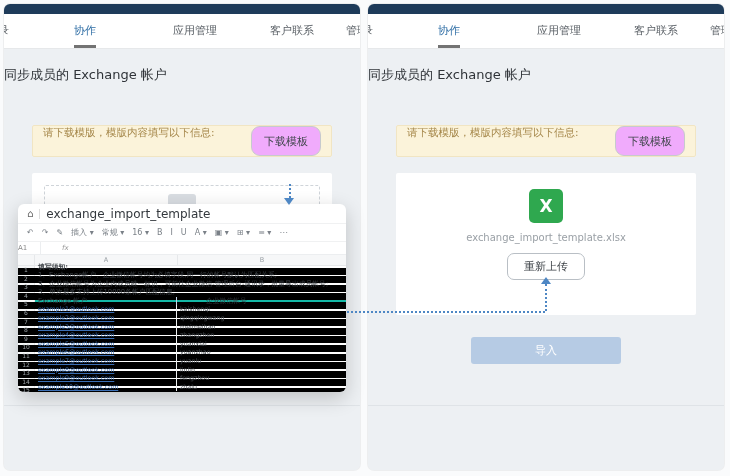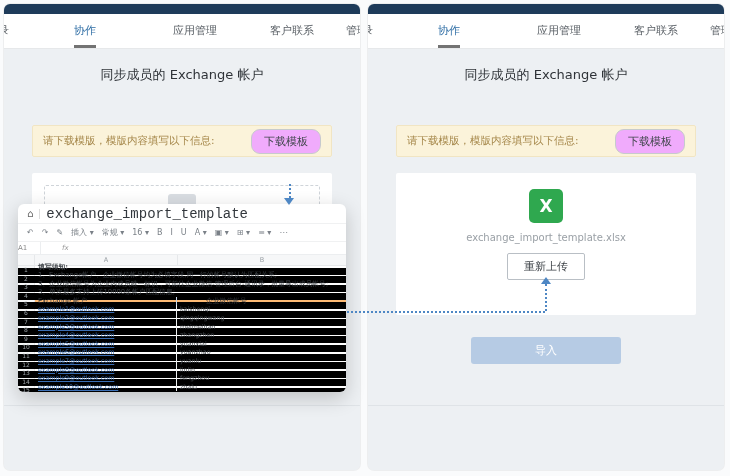--- a/index.html
+++ b/index.html
@@ -13,63 +13,63 @@
     background:#edf0f3;border-radius:6px;overflow:hidden;
     box-shadow:0 0 0 1px rgba(0,0,0,.05);
   }
   #panel-left{left:4px;}
   #panel-right{left:368px;}
   .topbar{height:10px;background:#1e3b5a;}
   .nav{position:relative;height:34px;background:#fff;border-bottom:1px solid #e6e8ea;overflow:hidden;}
   .tab{position:absolute;top:0;height:34px;line-height:34px;font-size:11px;color:#5a6066;cursor:pointer;white-space:nowrap;}
   .tab.active{color:#2f6ea5;height:31px;line-height:33px;border-bottom:3px solid #737373;}
   .t0{left:-28px;} .t1{left:70px;} .t2{left:169px;} .t3{left:266px;} .t4{left:342px;}
-  .page-title{text-align:center;margin-top:17px;height:15px;font-size:13px;color:#2f3338;}
+  .page-title{text-align:left;margin-top:17px;height:15px;font-size:13px;color:#2f3338;}
   .notice{
     margin:44px 28px 0;height:32px;box-sizing:border-box;
     background:#fbf3da;border:1px solid #f1e5c3;border-radius:2px;
-    display:flex;align-items:center;justify-content:space-between;padding:0 10px;
+    display:flex;justify-content:space-between;padding:0 10px;
   }
   .notice-text{font-size:10.5px;color:#a5874a;}
   .btn-download{background:#f0abfc;border:1px solid #c6cacd;border-radius:9px;font-size:11px;color:#40464c;padding:4px 12px;cursor:pointer;font-family:inherit;}
   .card{margin:16px 28px 0;background:#fff;height:142px;border-radius:2px;position:relative;}
   .dropzone{position:absolute;left:12px;right:12px;top:12px;bottom:12px;border:1px dashed #cfd4d9;border-radius:2px;display:flex;justify-content:center;padding-top:8px;box-sizing:border-box;}
   .file-ph{width:28px;height:34px;background:#d9dde2;border-radius:3px;}
   .upload-done{height:100%;display:flex;flex-direction:column;align-items:center;padding-top:16px;box-sizing:border-box;}
   .excel-icon{width:34px;height:34px;background:#2fa84f;border-radius:5px;color:#fff;font-weight:bold;font-size:17px;display:flex;align-items:center;justify-content:center;}
   .filename{font-size:10px;color:#9aa0a6;margin-top:9px;height:12px;line-height:12px;}
-  .btn-reupload{margin-top:9px;background:#fff;border:1px solid #b9bfc5;border-radius:2px;font-size:11px;color:#3c4146;padding:5px 16px;cursor:pointer;font-family:inherit;}
+  .btn-reupload{margin-top:9px;background:#fff;border:1px solid #b9bfc5;border-radius:7px;font-size:11px;color:#3c4146;padding:5px 16px;cursor:pointer;font-family:inherit;}
   .btn-import{display:block;margin:22px auto 0;width:150px;height:27px;background:#b6cbe4;color:#fff;border:none;border-radius:3px;font-size:11px;font-family:inherit;}
   .panel-footer{position:absolute;left:0;right:0;bottom:0;height:64px;border-top:1px solid #dfe3e7;background:#edf0f3;}
 
   
   #sheet-window{
     position:absolute;left:18px;top:204px;width:328px;height:188px;
     background:#fff;border-radius:6px;overflow:hidden;z-index:5;
     box-shadow:0 6px 20px rgba(0,0,0,.20);
   }
   .win-title{height:19px;display:flex;align-items:center;gap:6px;padding:0 9px;}
   .home-icon{font-size:10px;color:#666;}
   .win-sep{width:1px;height:10px;background:#ddd;}
-  .win-title-text{font-size:14px;color:#33383d;font-family:Liberation Mono, monospace;}
+  .win-title-text{font-size:12px;color:#33383d;}
   .win-toolbar{height:17px;border-top:1px solid #f0f1f2;border-bottom:1px solid #f0f1f2;display:flex;align-items:center;gap:8px;padding:0 9px;color:#7a8087;font-size:8px;white-space:nowrap;overflow:hidden;}
   .tb-item{cursor:pointer;}
   .formula-bar{height:12px;display:flex;align-items:center;border-bottom:1px solid #eceef0;font-size:7px;color:#888;}
   .name-box{width:22px;text-align:left;border-right:1px solid #eceef0;height:100%;line-height:12px;}
   .fx{margin-left:21px;font-style:italic;color:#999;}
   .col-head-row{display:flex;height:10px;background:#f6f7f8;border-bottom:1px solid #e6e8ea;color:#9aa0a5;font-size:6.5px;line-height:10px;}
   .corner{width:16px;border-right:1px solid #e6e8ea;}
   .colA{width:142px;border-right:1px solid #e6e8ea;text-align:center;}
   .colB{flex:1;text-align:center;}
   .srow{display:flex;height:8.6px;box-sizing:border-box;border-bottom:7px solid #000000;align-items:center;}
   .srow .num{width:16px;height:100%;line-height:8.6px;font-size:6px;color:#9aa0a5;text-align:center;background:#f6f7f8;border-right:1px solid #e6e8ea;flex:none;}
   .cell{white-space:nowrap;overflow:hidden;line-height:8.6px;padding-left:3px;box-sizing:border-box;}
   .srow.instr .cell{flex:1;font-size:6.8px;color:#3c4146;}
   .srow.first .cell{font-weight:bold;}
-  .srow.head{background:#fdba74;}
+  .srow.head{background:#14b8a6;}
   .srow.head .c0{width:142px;flex:none;border-right:1px solid #c5d6ea;font-size:6.8px;color:#33383d;}
   .srow.head .c1{flex:1;font-size:6.8px;color:#33383d;margin-left:26px;}
   .srow.data .c0{width:142px;flex:none;border-right:1px solid #eef0f2;font-size:6.3px;color:#3b6fb5;text-decoration:underline;}
   .srow.data .c1{flex:1;font-size:6.3px;color:#4a4f55;}
 
   
   .conn{position:absolute;z-index:7;}
   #c1-line{left:289px;top:184px;height:14px;border-left:2px dotted #4e87c4;}
   #c1-arrow{left:284px;top:198px;width:0;height:0;border-left:5px solid transparent;border-right:5px solid transparent;border-top:7px solid #4e87c4;}
   #c2-h{left:347px;top:311px;width:198px;border-top:2px dotted #4e87c4;}

